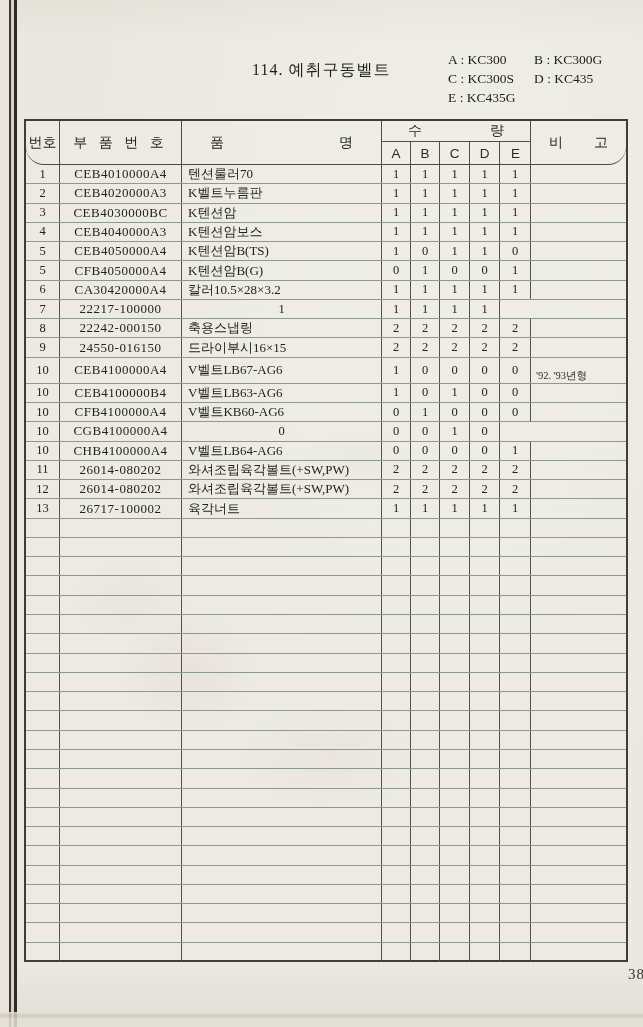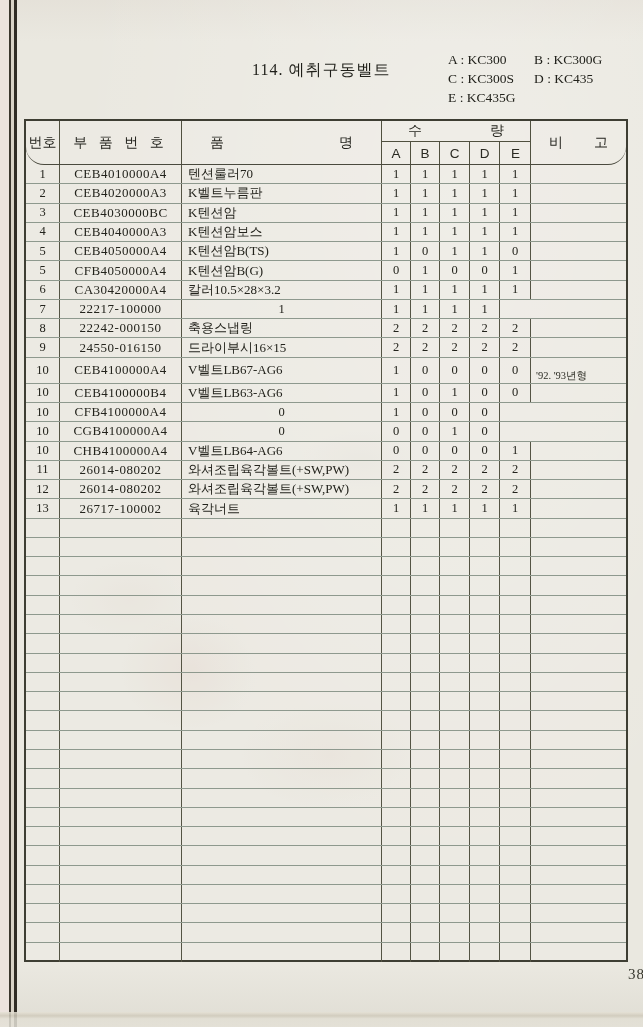--- a/index.html
+++ b/index.html
@@ -301,20 +301,21 @@
         <div class="tcell c-qty">1</div>
         <div class="tcell c-qty">0</div>
         <div class="tcell c-qty">1</div>
         <div class="tcell c-qty">0</div>
         <div class="tcell c-qty">0</div>
         <div class="tcell c-remark"></div>
       </div>
       <div class="trow">
         <div class="tcell c-no">10</div>
         <div class="tcell c-part">CFB4100000A4</div>
+        <div class="tcell c-name">V벨트KB60-AG6</div>
         <div class="tcell c-qty">0</div>
         <div class="tcell c-qty">1</div>
         <div class="tcell c-qty">0</div>
         <div class="tcell c-qty">0</div>
         <div class="tcell c-qty">0</div>
         <div class="tcell c-remark"></div>
       </div>
       <div class="trow">
         <div class="tcell c-no">10</div>
         <div class="tcell c-part">CGB4100000A4</div>

